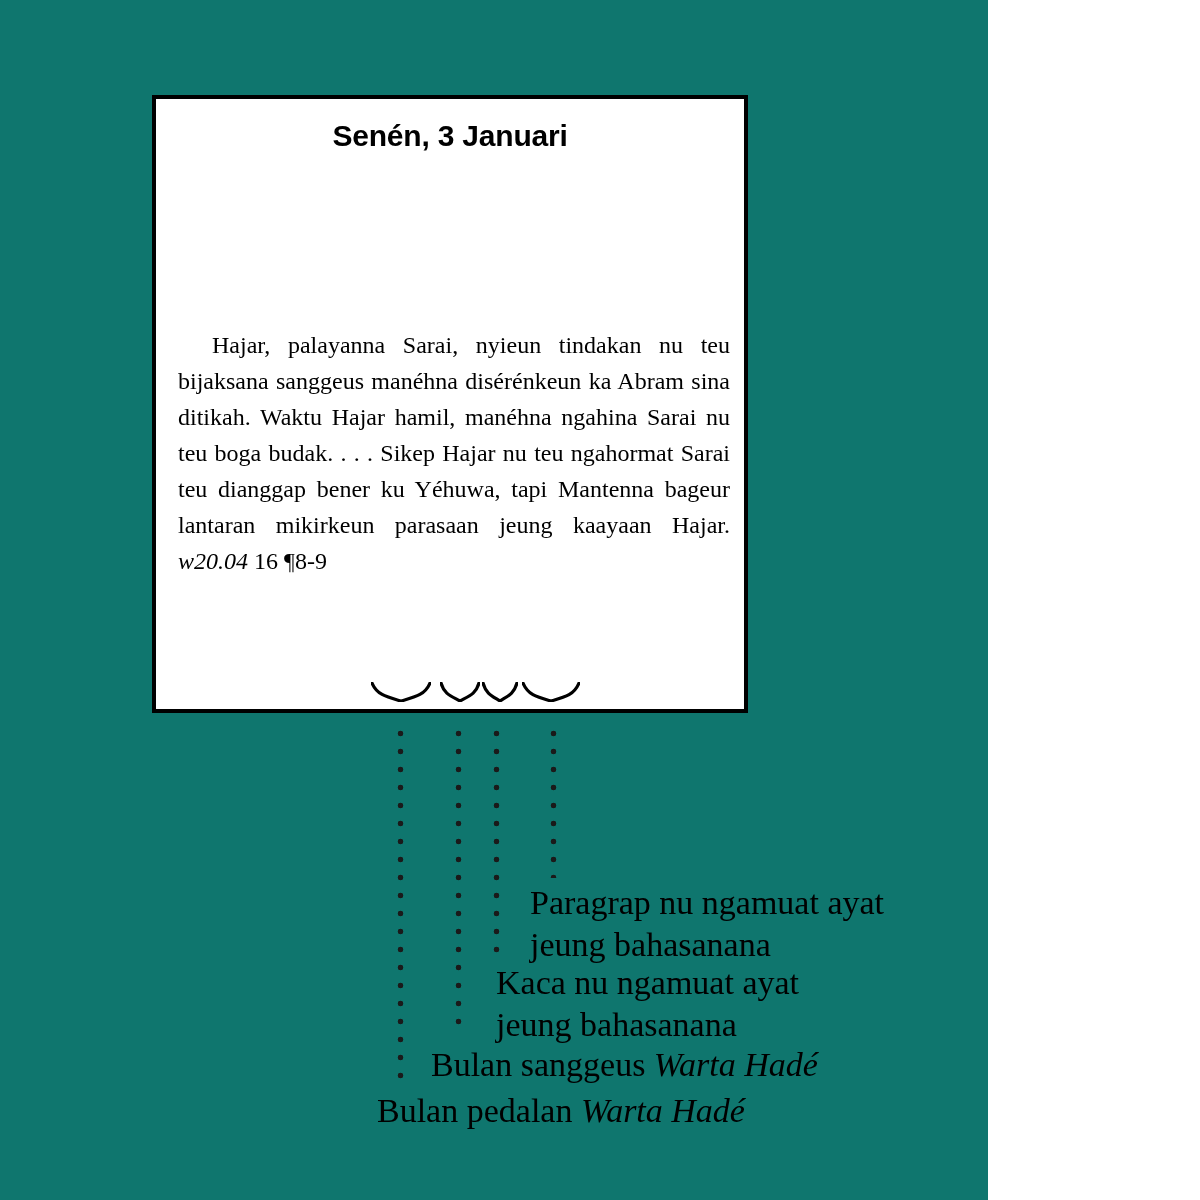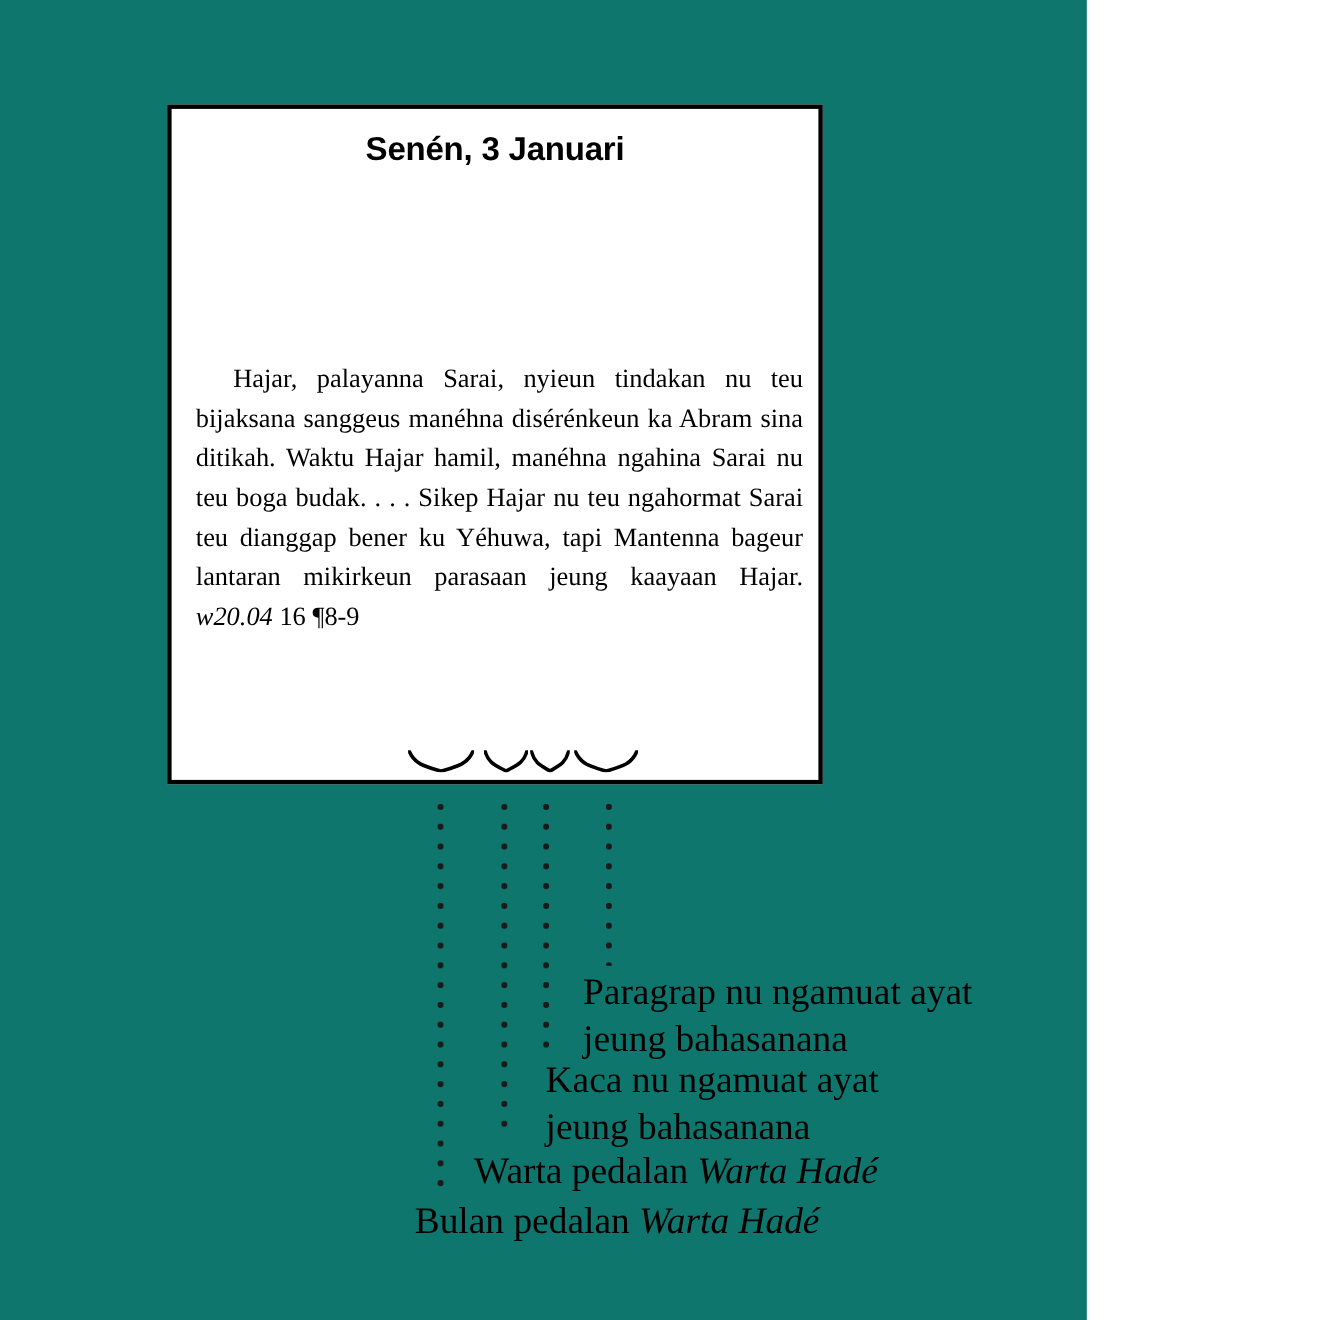--- a/index.html
+++ b/index.html
@@ -151,20 +151,20 @@
     <div>Paragrap nu ngamuat ayat</div>
     <div>jeung bahasanana</div>
   </div>
 
   <div class="callout" style="left:496px; top:962px;">
     <div>Kaca nu ngamuat ayat</div>
     <div>jeung bahasanana</div>
   </div>
 
   <div class="callout" style="left:431px; top:1044px;">
-    <span>Warta pedalan </span><em>Warta Hadé</em>
+    <span>Bulan sanggeus </span><em>Warta Hadé</em>
   </div>
 
   <div class="callout" style="left:377px; top:1090px;">
     <span>Bulan pedalan </span><em>Warta Hadé</em>
   </div>
 
 </div>
 
 </body></html>

